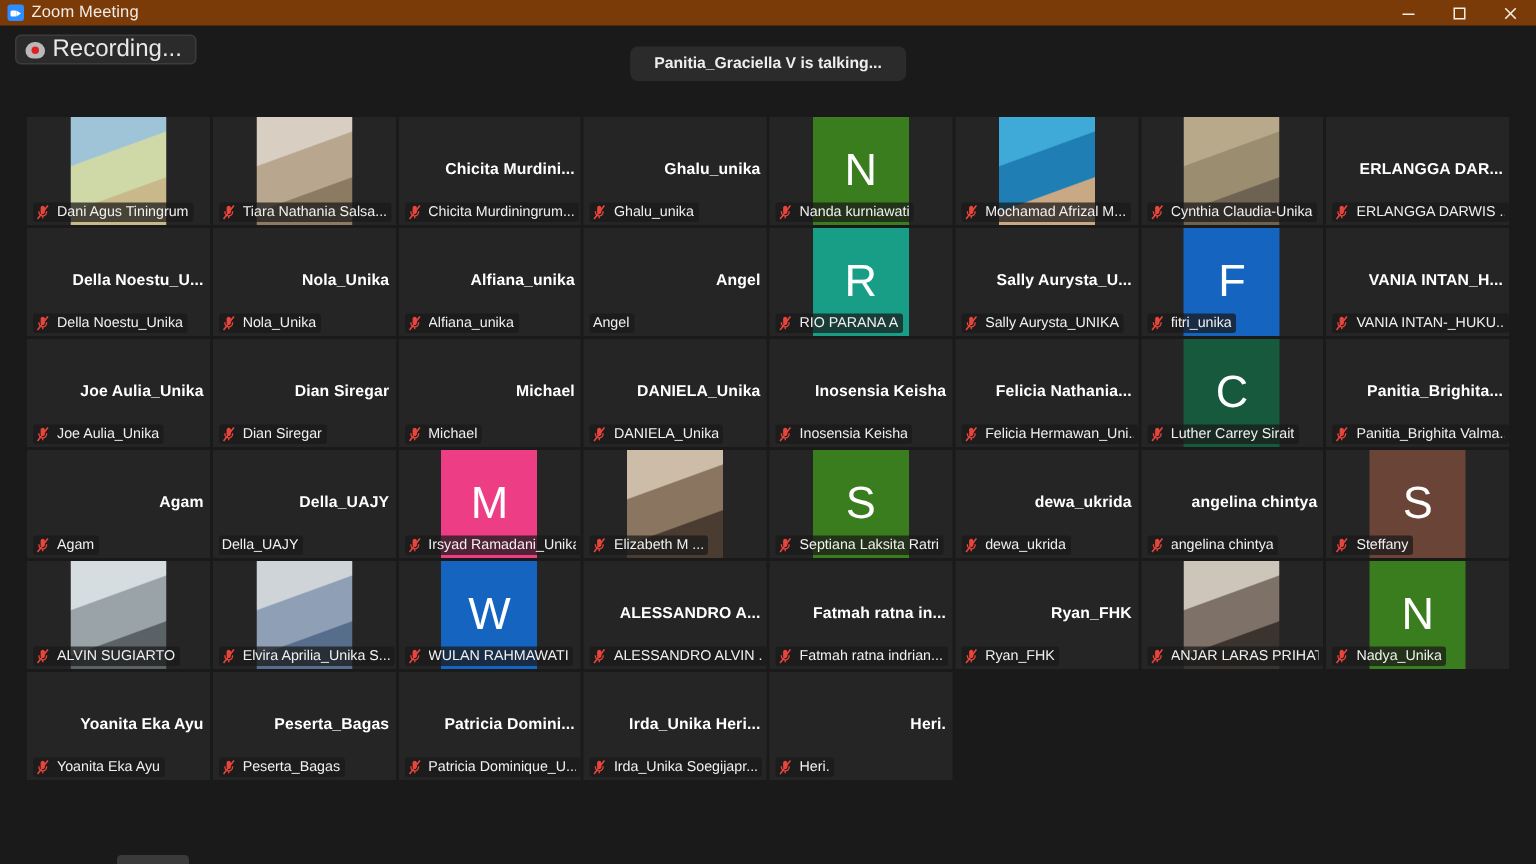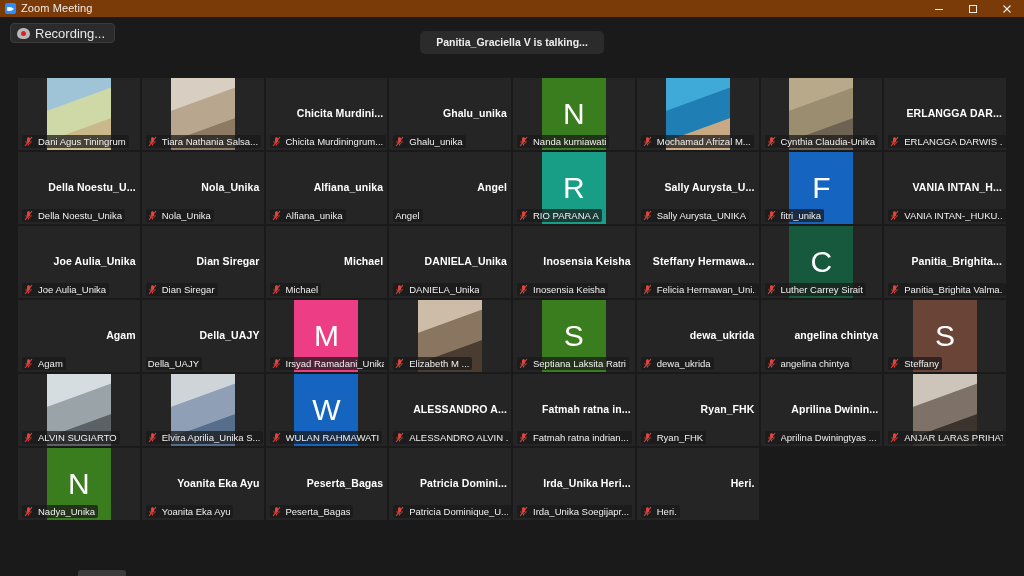--- a/index.html
+++ b/index.html
@@ -87,21 +87,21 @@
   #recording-icon::after {
     content: "";
     position: absolute;
     left: 4px; top: 3px;
     width: 5px; height: 5px;
     border-radius: 50%;
     background: #e02020;
   }
   #recording-label {
     color: #e8e8e8;
-    font-size: 13px;
+    font-size: 16px;
     line-height: 1;
     white-space: nowrap;
   }
   #talking-pill {
     position: absolute;
     left: 50%;
     transform: translateX(-50%);
     top: 14px;
     background: #2b2b2b;
     border-radius: 5px;
@@ -510,21 +510,21 @@
         <svg class="mic-muted-icon" viewBox="0 0 12 14">
           <path d="M6 1.2c-1.1 0-1.9.85-1.9 1.9v3.6c0 1.05.8 1.9 1.9 1.9s1.9-.85 1.9-1.9V3.1c0-1.05-.8-1.9-1.9-1.9z" fill="#e8453c"></path>
           <path d="M2.6 6.2v.6c0 1.9 1.5 3.4 3.4 3.4s3.4-1.5 3.4-3.4v-.6" stroke="#e8453c" stroke-width="1.2" fill="none"></path>
           <line x1="6" y1="10.2" x2="6" y2="12.4" stroke="#e8453c" stroke-width="1.2"></line>
           <line x1="1.4" y1="13" x2="10.6" y2="1" stroke="#e8453c" stroke-width="1.4"></line>
         </svg>
         <div class="tile-footer-name">Inosensia Keisha</div>
       </div>
     </div>
     <div class="tile">
-      <div class="tile-display-name">Steffany  Hermawa...</div>
+      <div class="tile-display-name">Felicia  Nathania...</div>
       <div class="tile-footer">
         <svg class="mic-muted-icon" viewBox="0 0 12 14">
           <path d="M6 1.2c-1.1 0-1.9.85-1.9 1.9v3.6c0 1.05.8 1.9 1.9 1.9s1.9-.85 1.9-1.9V3.1c0-1.05-.8-1.9-1.9-1.9z" fill="#e8453c"></path>
           <path d="M2.6 6.2v.6c0 1.9 1.5 3.4 3.4 3.4s3.4-1.5 3.4-3.4v-.6" stroke="#e8453c" stroke-width="1.2" fill="none"></path>
           <line x1="6" y1="10.2" x2="6" y2="12.4" stroke="#e8453c" stroke-width="1.2"></line>
           <line x1="1.4" y1="13" x2="10.6" y2="1" stroke="#e8453c" stroke-width="1.4"></line>
         </svg>
         <div class="tile-footer-name">Felicia Hermawan_Uni...</div>
       </div>
     </div>
@@ -721,32 +721,20 @@
     <div class="tile">
       <div class="tile-display-name">Ryan_FHK</div>
       <div class="tile-footer">
         <svg class="mic-muted-icon" viewBox="0 0 12 14">
           <path d="M6 1.2c-1.1 0-1.9.85-1.9 1.9v3.6c0 1.05.8 1.9 1.9 1.9s1.9-.85 1.9-1.9V3.1c0-1.05-.8-1.9-1.9-1.9z" fill="#e8453c"></path>
           <path d="M2.6 6.2v.6c0 1.9 1.5 3.4 3.4 3.4s3.4-1.5 3.4-3.4v-.6" stroke="#e8453c" stroke-width="1.2" fill="none"></path>
           <line x1="6" y1="10.2" x2="6" y2="12.4" stroke="#e8453c" stroke-width="1.2"></line>
           <line x1="1.4" y1="13" x2="10.6" y2="1" stroke="#e8453c" stroke-width="1.4"></line>
         </svg>
         <div class="tile-footer-name">Ryan_FHK</div>
-      </div>
-    </div>
-    <div class="tile">
-      <div class="tile-display-name">Aprilina  Dwinin...</div>
-      <div class="tile-footer">
-        <svg class="mic-muted-icon" viewBox="0 0 12 14">
-          <path d="M6 1.2c-1.1 0-1.9.85-1.9 1.9v3.6c0 1.05.8 1.9 1.9 1.9s1.9-.85 1.9-1.9V3.1c0-1.05-.8-1.9-1.9-1.9z" fill="#e8453c"></path>
-          <path d="M2.6 6.2v.6c0 1.9 1.5 3.4 3.4 3.4s3.4-1.5 3.4-3.4v-.6" stroke="#e8453c" stroke-width="1.2" fill="none"></path>
-          <line x1="6" y1="10.2" x2="6" y2="12.4" stroke="#e8453c" stroke-width="1.2"></line>
-          <line x1="1.4" y1="13" x2="10.6" y2="1" stroke="#e8453c" stroke-width="1.4"></line>
-        </svg>
-        <div class="tile-footer-name">Aprilina Dwiningtyas ...</div>
       </div>
     </div>
     <div class="tile">
       <div class="tile-media">
         <div class="photo" style="background: linear-gradient(160deg, rgb(205, 196, 186) 0%, rgb(205, 196, 186) 34%, rgb(125, 113, 104) 35%, rgb(125, 113, 104) 66%, rgb(59, 52, 46) 67%, rgb(59, 52, 46) 100%);"></div>
       </div>
       <div class="tile-footer">
         <svg class="mic-muted-icon" viewBox="0 0 12 14">
           <path d="M6 1.2c-1.1 0-1.9.85-1.9 1.9v3.6c0 1.05.8 1.9 1.9 1.9s1.9-.85 1.9-1.9V3.1c0-1.05-.8-1.9-1.9-1.9z" fill="#e8453c"></path>
           <path d="M2.6 6.2v.6c0 1.9 1.5 3.4 3.4 3.4s3.4-1.5 3.4-3.4v-.6" stroke="#e8453c" stroke-width="1.2" fill="none"></path>

